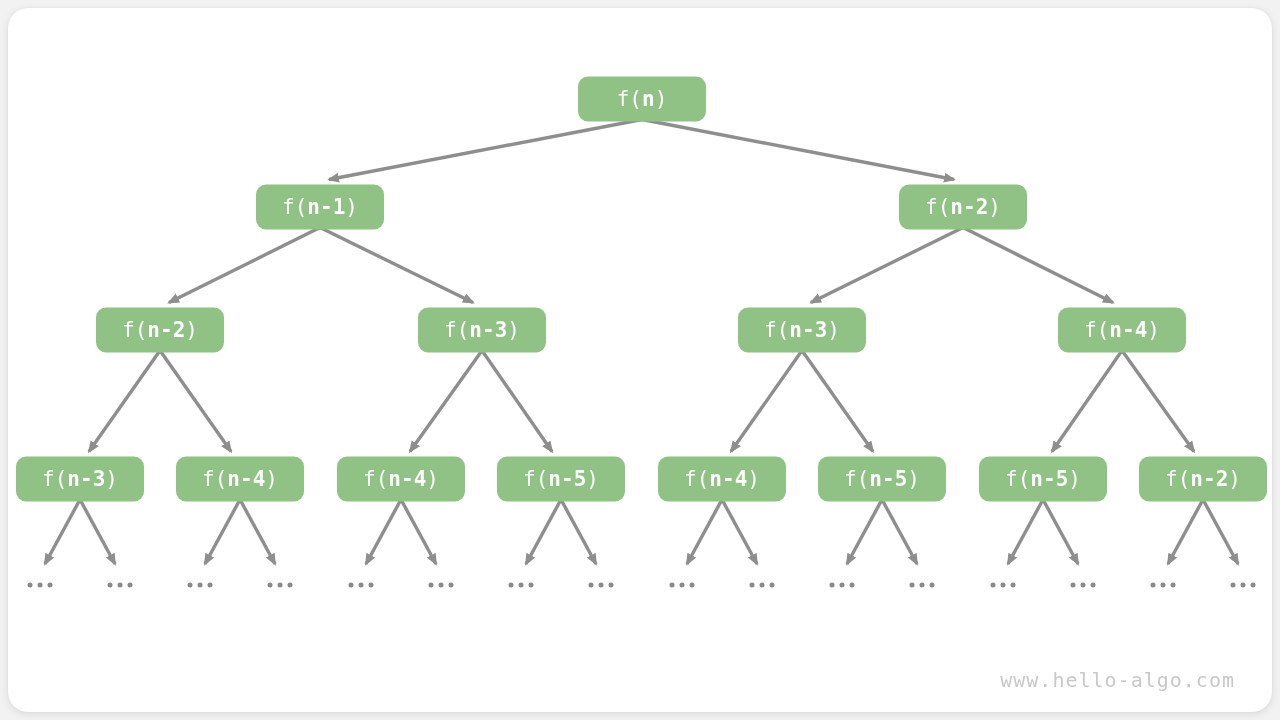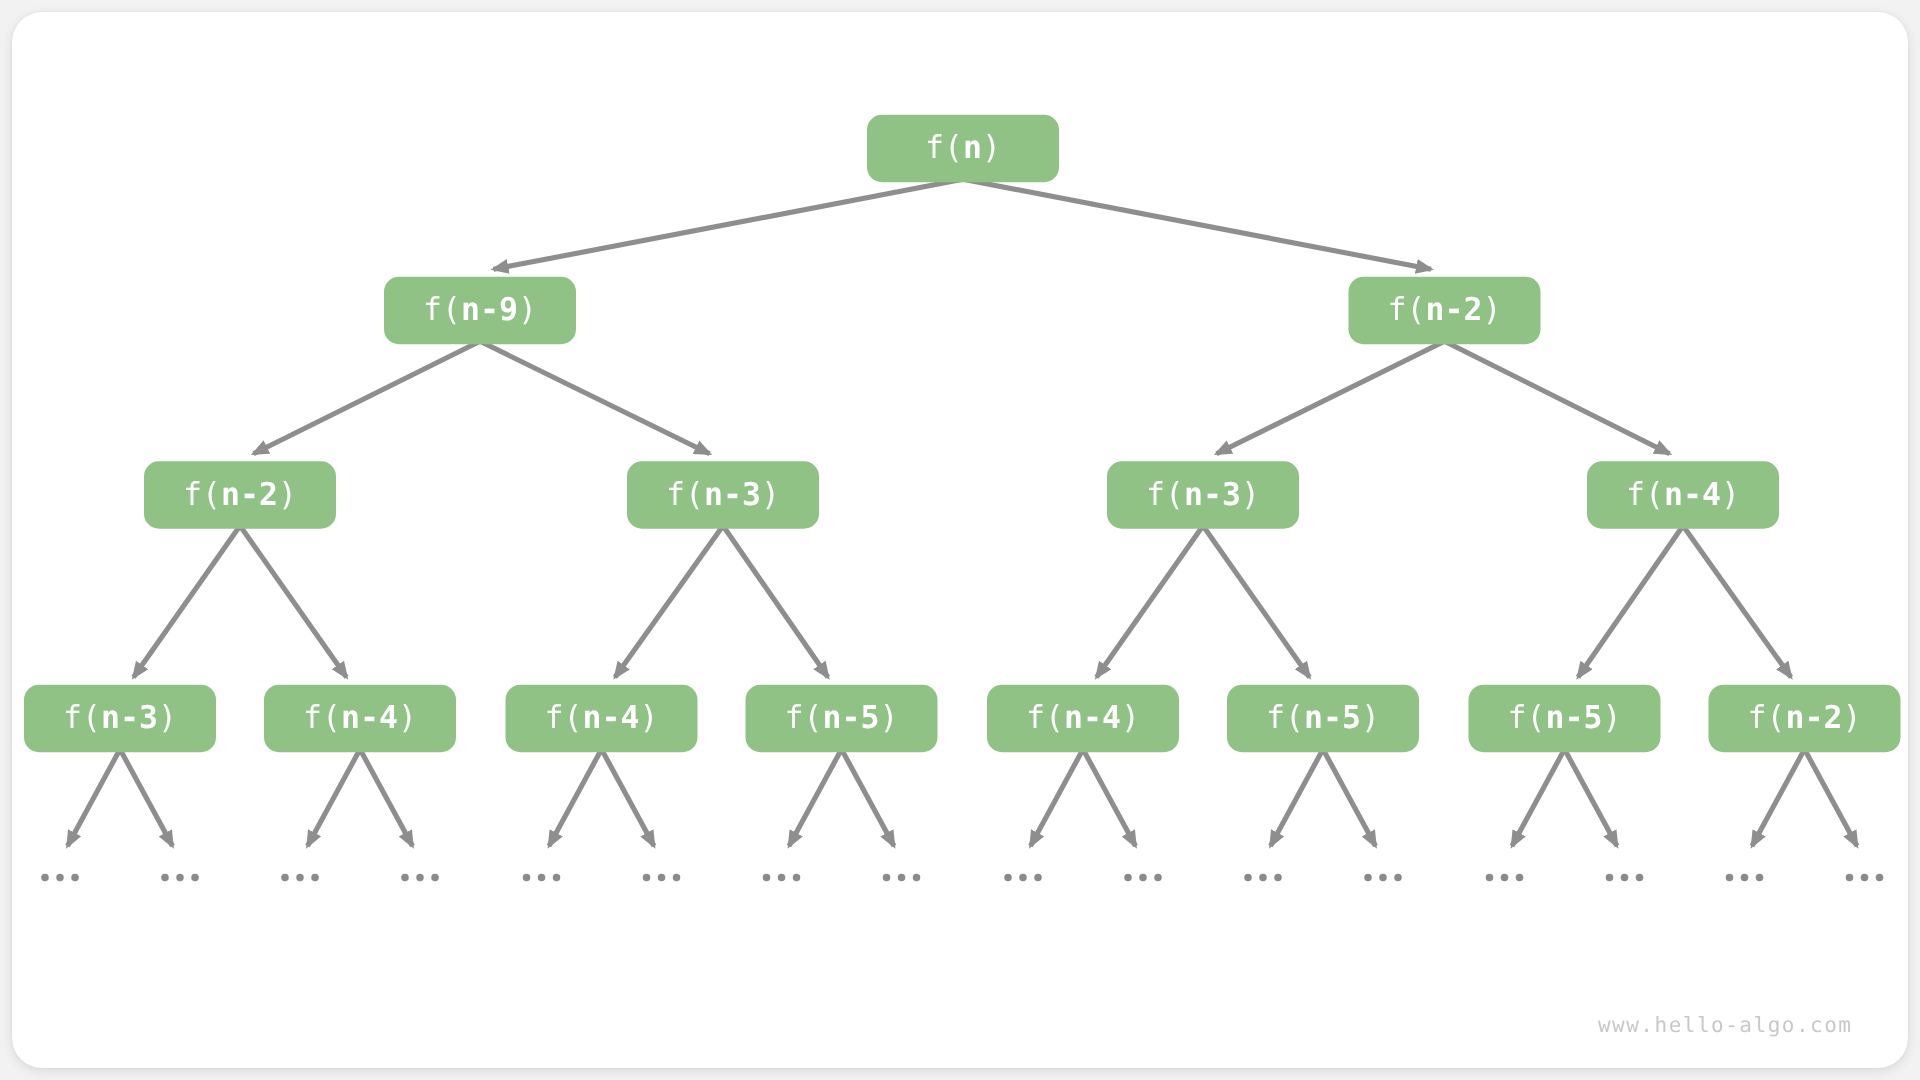--- a/index.html
+++ b/index.html
@@ -62,21 +62,21 @@
   .leaf .dot {
     width: 5px;
     height: 5px;
     border-radius: 50%;
     background: var(--dot-color, #8a8a8a);
   }
   .watermark {
     position: absolute;
     right: 45px;
     bottom: 28px;
-    font-size: 14px;
+    font-size: 20px;
     letter-spacing: 1px;
     color: var(--watermark-color, #c8c8c8);
   }
 </style>
 </head>
 <body style="background: rgb(242, 242, 242);">
 
 <div class="stage">
   <div class="card"></div>
 
@@ -121,21 +121,21 @@
   </svg>
 
   <div id="node-layer">
       <div class="node" style="left: 642px; top: 99px;">
         <span>f(</span>
         <span class="arg">n</span>
         <span>)</span>
       </div>
       <div class="node" style="left: 320px; top: 207px;">
         <span>f(</span>
-        <span class="arg">n-9</span>
+        <span class="arg">n-1</span>
         <span>)</span>
       </div>
       <div class="node" style="left: 963px; top: 207px;">
         <span>f(</span>
         <span class="arg">n-2</span>
         <span>)</span>
       </div>
       <div class="node" style="left: 160px; top: 330px;">
         <span>f(</span>
         <span class="arg">n-2</span>

